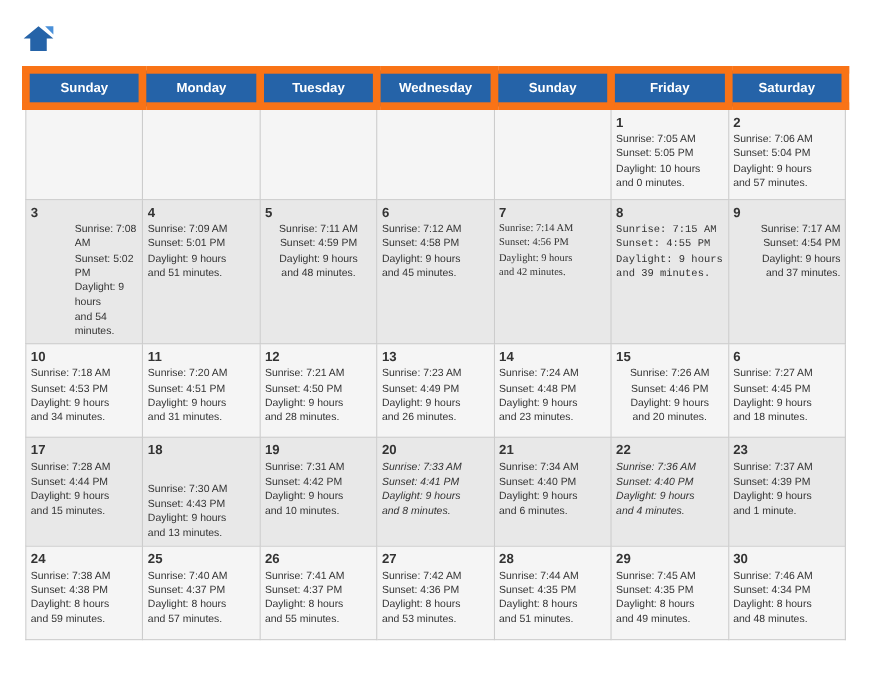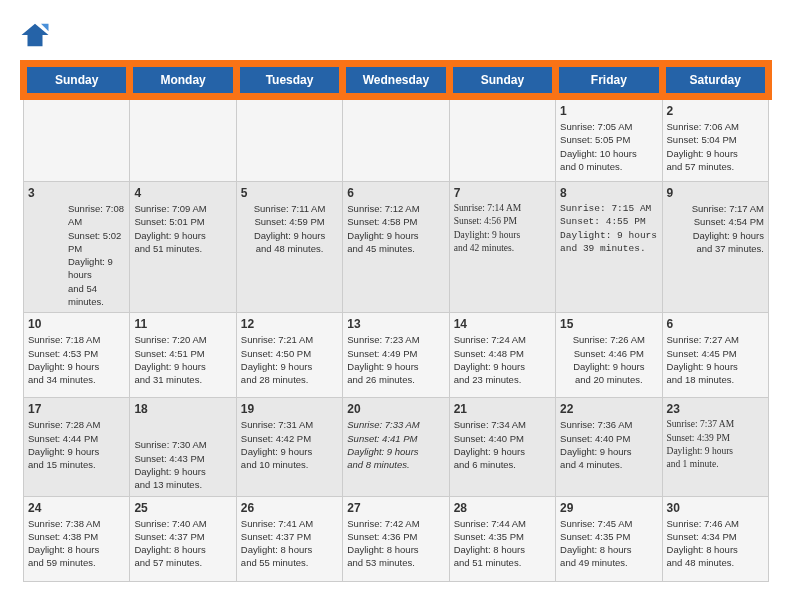--- a/index.html
+++ b/index.html
@@ -275,28 +275,28 @@
         </td>
         <td>
           <div class="day-num">21</div>
           <div class="day-info" style="white-space: pre-line;">Sunrise: 7:34 AM
 Sunset: 4:40 PM
 Daylight: 9 hours
 and 6 minutes.</div>
         </td>
         <td>
           <div class="day-num">22</div>
-          <div class="day-info" style="white-space: pre-line;">Sunrise: 7:36 AM
+          <div class="day-info" style="white-space: pre-line; font-style: italic;">Sunrise: 7:36 AM
 Sunset: 4:40 PM
 Daylight: 9 hours
 and 4 minutes.</div>
         </td>
         <td>
           <div class="day-num">23</div>
-          <div class="day-info" style="white-space: pre-line; font-family: Liberation Serif, serif;">Sunrise: 7:37 AM
+          <div class="day-info" style="white-space: pre-line;">Sunrise: 7:37 AM
 Sunset: 4:39 PM
 Daylight: 9 hours
 and 1 minute.</div>
         </td>
       </tr>
       <tr>
         <td>
           <div class="day-num">24</div>
           <div class="day-info" style="white-space: pre-line;">Sunrise: 7:38 AM
 Sunset: 4:38 PM

